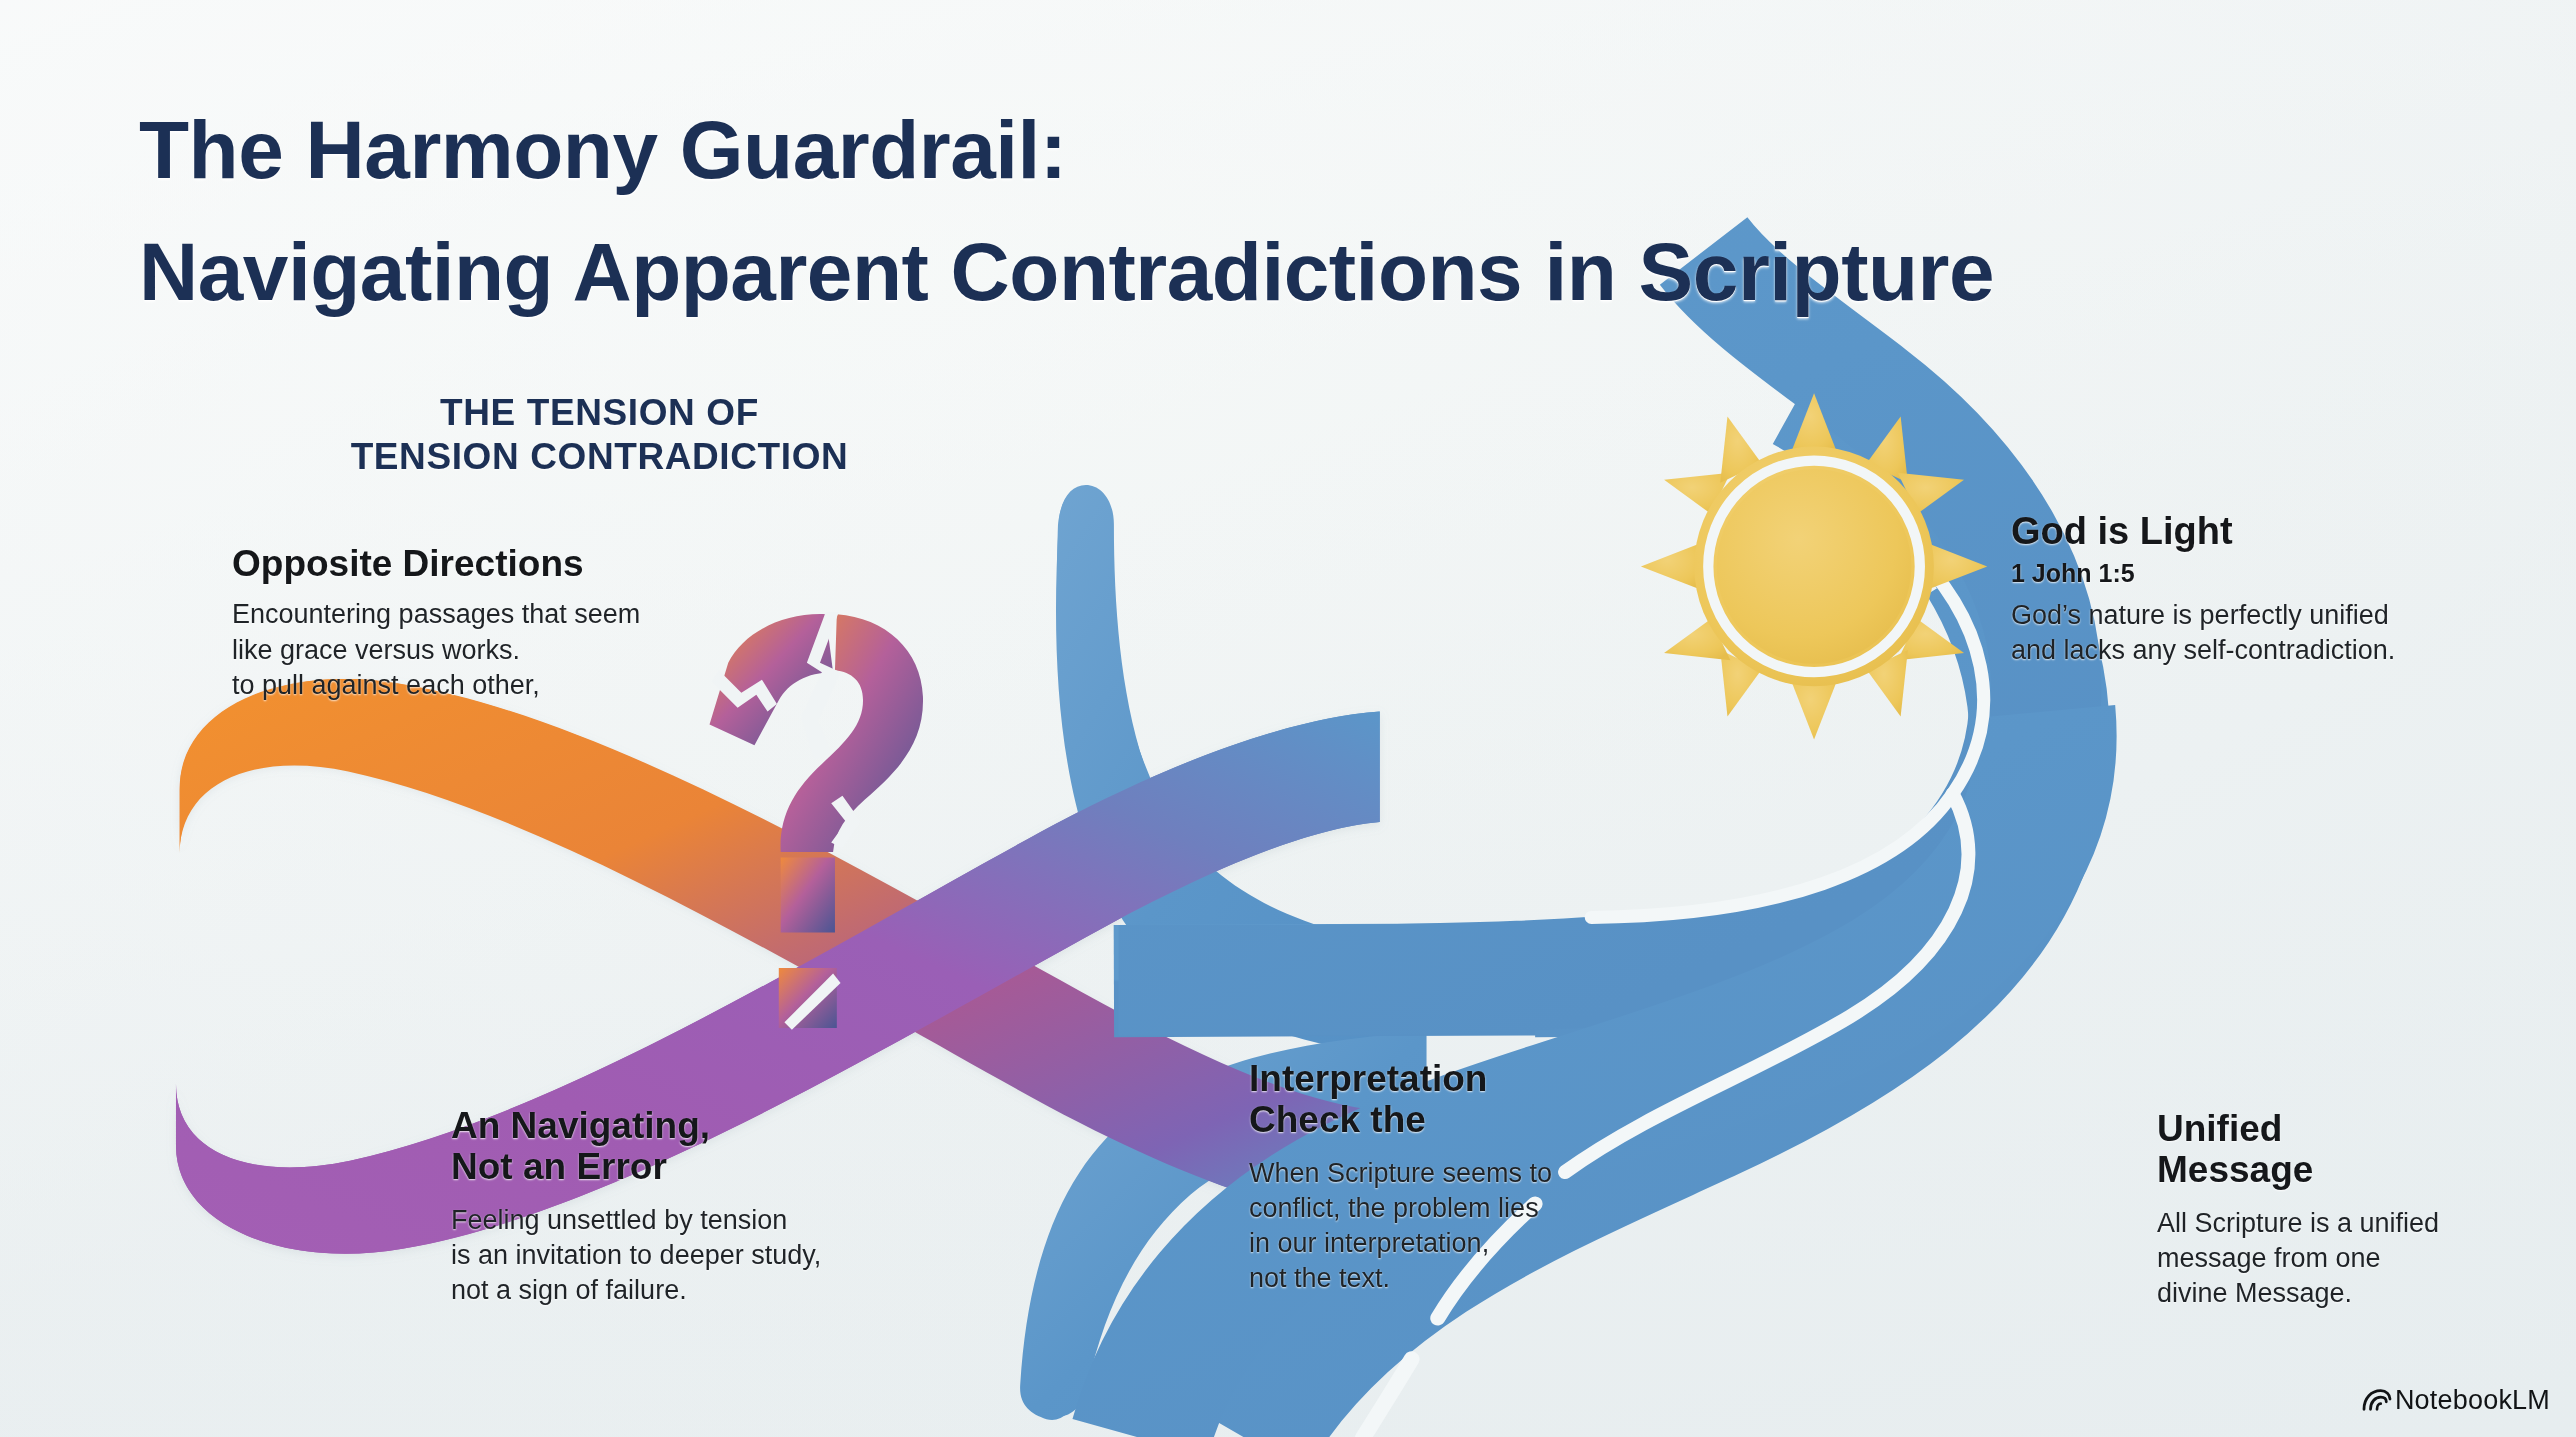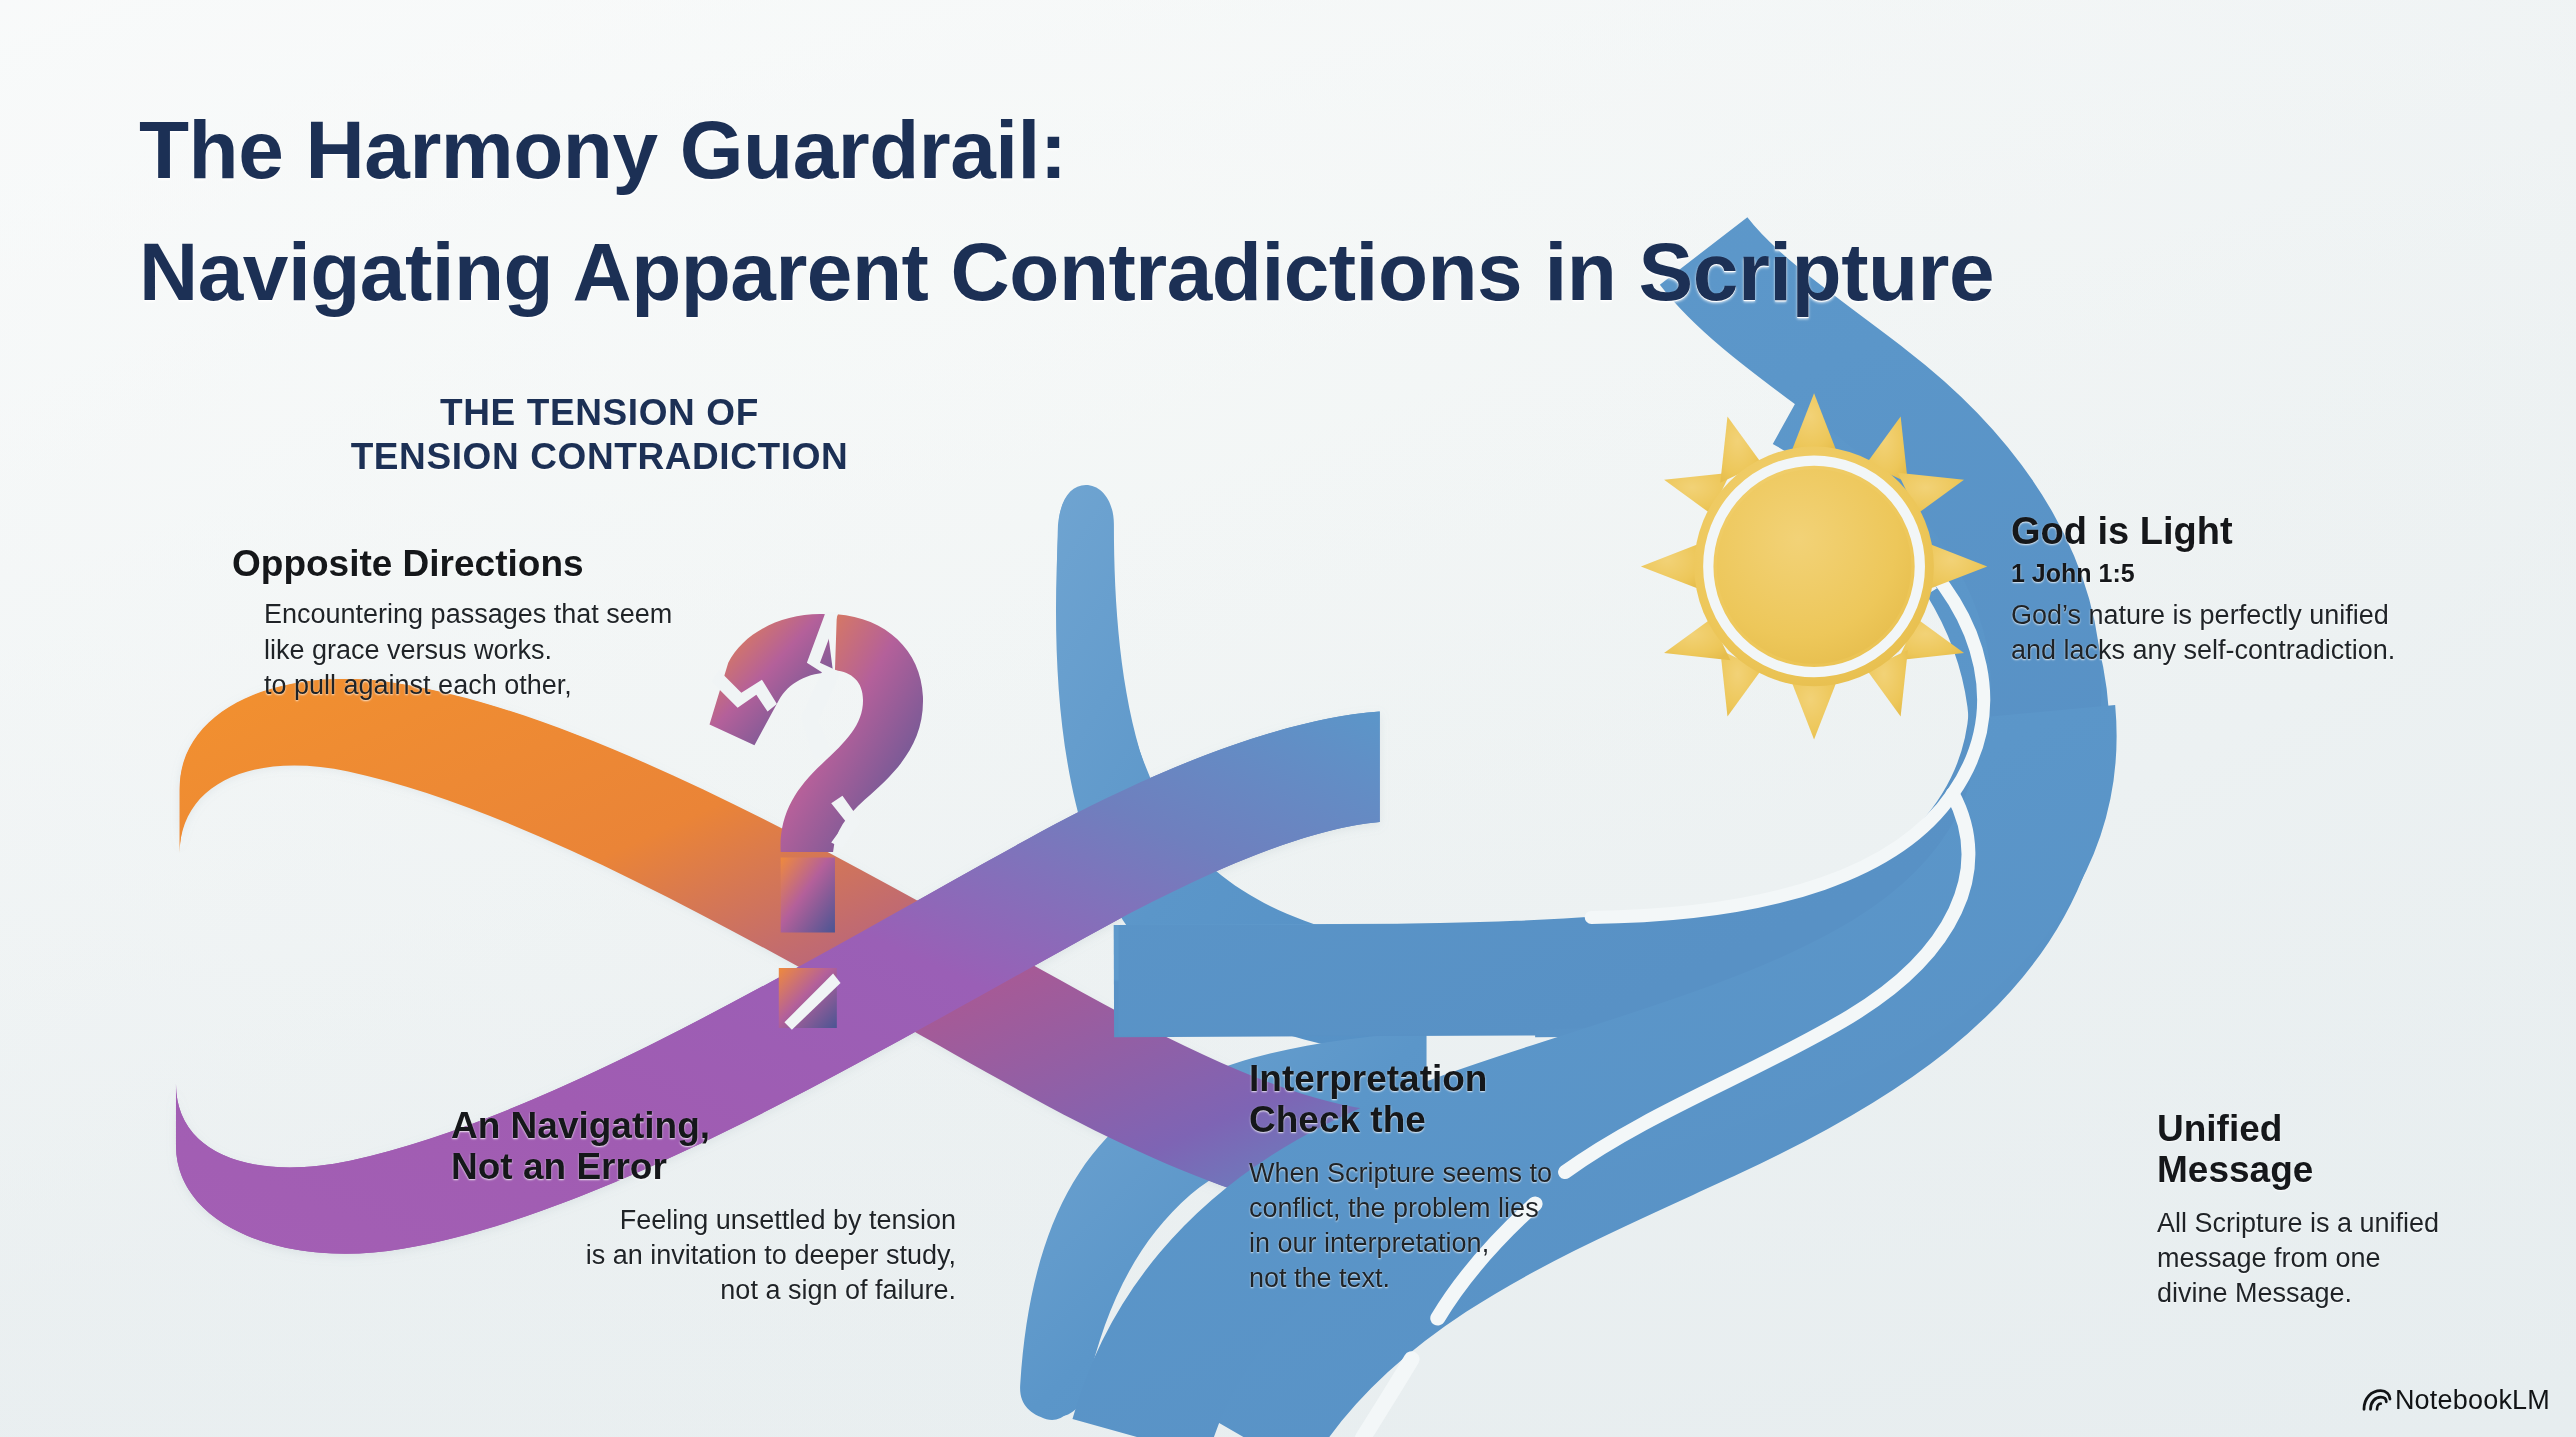--- a/index.html
+++ b/index.html
@@ -80,32 +80,32 @@
   .card-ref {
     color: #15171a;
     font-weight: bold;
     line-height: 1.2;
     text-shadow: 0 0.9px 1.9px rgba(255,255,255,0.85);
   }
 
   
   #card-opposite { left: 232px; top: 543px; width: 524px; }
   #card-opposite .card-title { font-size: 37px; margin-bottom: 13px; }
-  #card-opposite .card-body  { font-size: 27px; margin-left: 32px; }
+  #card-opposite .card-body  { font-size: 27px; }
 
   
   #card-godlight { left: 2011px; top: 510px; width: 487px; }
   #card-godlight .card-title { font-size: 38px; margin-bottom: 5.6px; }
   #card-godlight .card-ref   { font-size: 25px; margin-bottom: 9.4px; }
   #card-godlight .card-body  { font-size: 27px; }
 
   
   #card-invitation { left: 451px; top: 1105px; width: 505px; }
   #card-invitation .card-title { font-size: 37px; margin-bottom: 15px; }
-  #card-invitation .card-body  { font-size: 27px; text-align: right; }
+  #card-invitation .card-body  { font-size: 27px; }
 
   
   #card-check { left: 1249px; top: 1058px; width: 412px; }
   #card-check .card-title { font-size: 37px; margin-bottom: 15px; }
   #card-check .card-body  { font-size: 27px; }
 
   
   #card-unified { left: 2157px; top: 1108px; width: 403px; }
   #card-unified .card-title { font-size: 37px; margin-bottom: 15px; }
   #card-unified .card-body  { font-size: 27px; }

